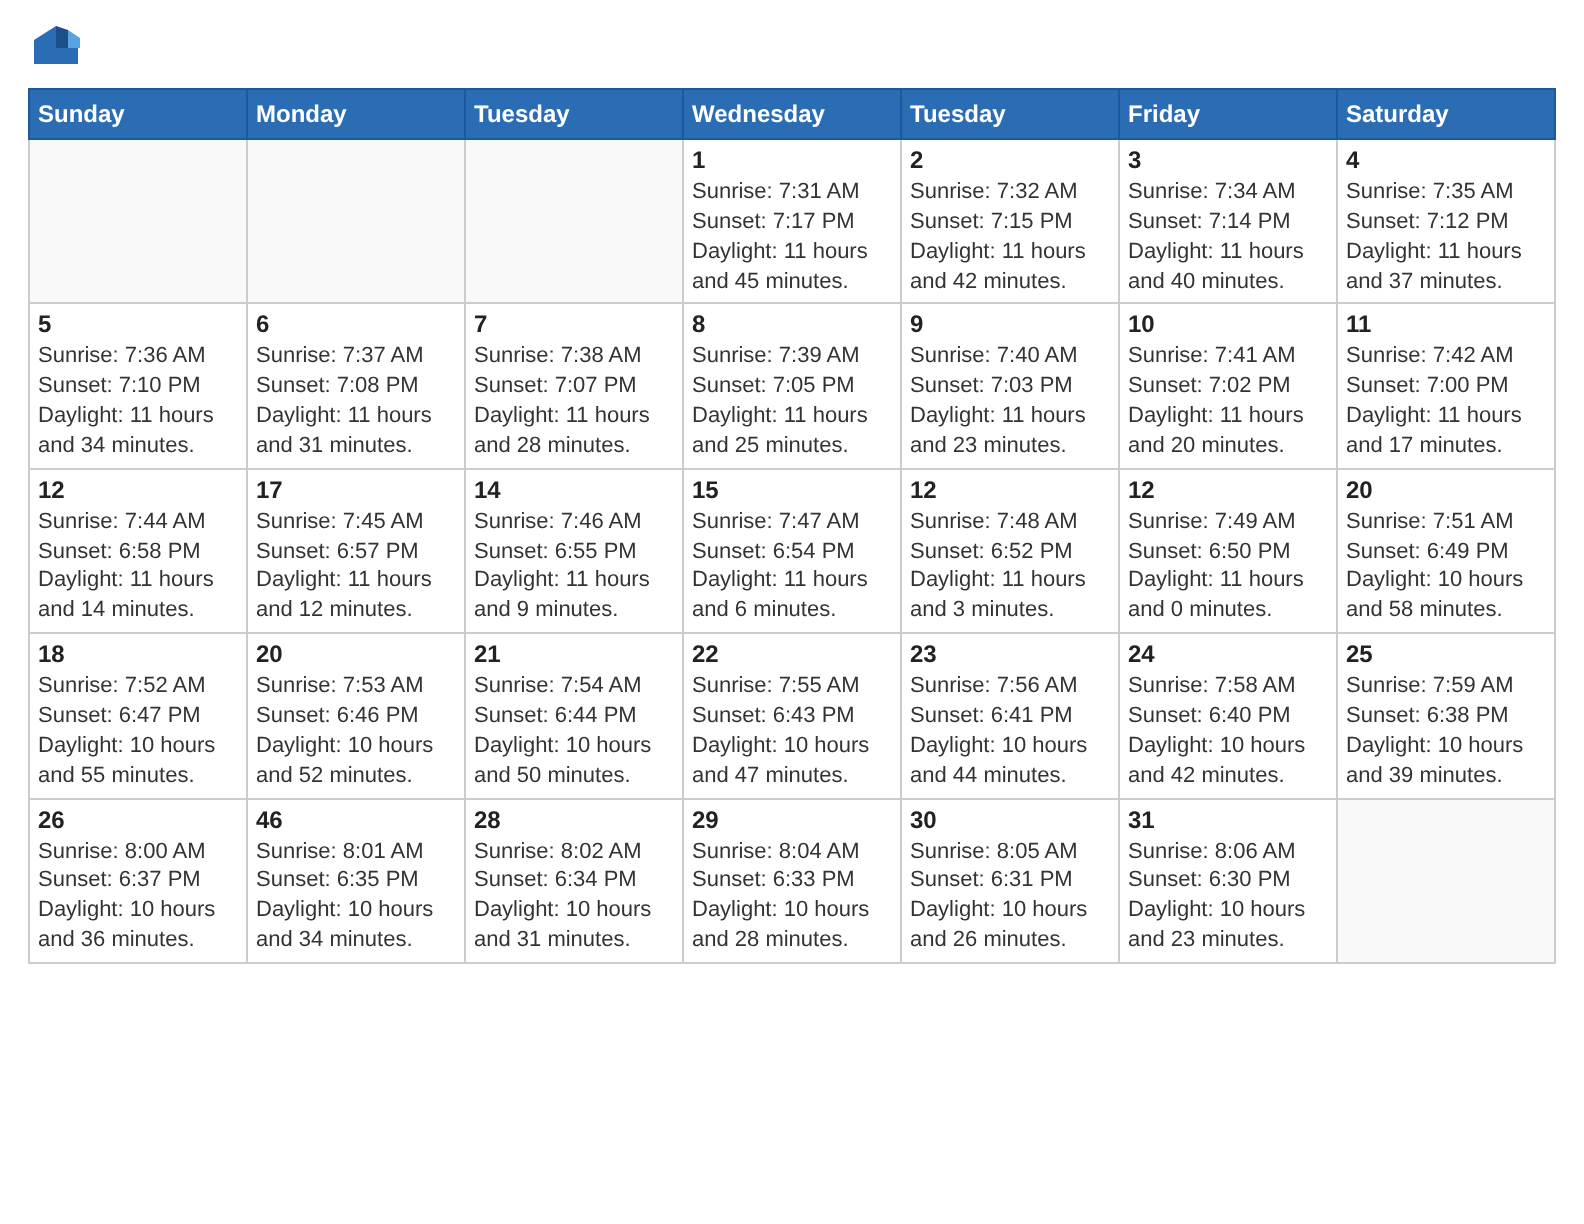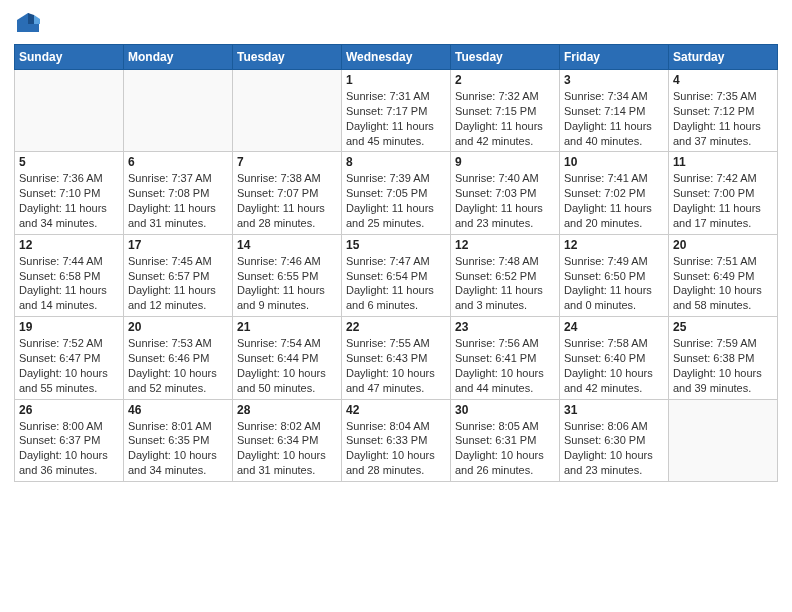--- a/index.html
+++ b/index.html
@@ -207,21 +207,21 @@
             <div class="day-number">12</div>
             <div class="day-info">Sunrise: 7:49 AM<br>Sunset: 6:50 PM<br>Daylight: 11 hours<br>and 0 minutes.</div>
           </td>
           <td>
             <div class="day-number">20</div>
             <div class="day-info">Sunrise: 7:51 AM<br>Sunset: 6:49 PM<br>Daylight: 10 hours<br>and 58 minutes.</div>
           </td>
         </tr>
         <tr>
           <td>
-            <div class="day-number">19</div>
+            <div class="day-number">18</div>
             <div class="day-info">Sunrise: 7:52 AM<br>Sunset: 6:47 PM<br>Daylight: 10 hours<br>and 55 minutes.</div>
           </td>
           <td>
             <div class="day-number">20</div>
             <div class="day-info">Sunrise: 7:53 AM<br>Sunset: 6:46 PM<br>Daylight: 10 hours<br>and 52 minutes.</div>
           </td>
           <td>
             <div class="day-number">21</div>
             <div class="day-info">Sunrise: 7:54 AM<br>Sunset: 6:44 PM<br>Daylight: 10 hours<br>and 50 minutes.</div>
           </td>
@@ -249,21 +249,21 @@
           </td>
           <td>
             <div class="day-number">46</div>
             <div class="day-info">Sunrise: 8:01 AM<br>Sunset: 6:35 PM<br>Daylight: 10 hours<br>and 34 minutes.</div>
           </td>
           <td>
             <div class="day-number">28</div>
             <div class="day-info">Sunrise: 8:02 AM<br>Sunset: 6:34 PM<br>Daylight: 10 hours<br>and 31 minutes.</div>
           </td>
           <td>
-            <div class="day-number">42</div>
+            <div class="day-number">29</div>
             <div class="day-info">Sunrise: 8:04 AM<br>Sunset: 6:33 PM<br>Daylight: 10 hours<br>and 28 minutes.</div>
           </td>
           <td>
             <div class="day-number">30</div>
             <div class="day-info">Sunrise: 8:05 AM<br>Sunset: 6:31 PM<br>Daylight: 10 hours<br>and 26 minutes.</div>
           </td>
           <td>
             <div class="day-number">31</div>
             <div class="day-info">Sunrise: 8:06 AM<br>Sunset: 6:30 PM<br>Daylight: 10 hours<br>and 23 minutes.</div>
           </td>

